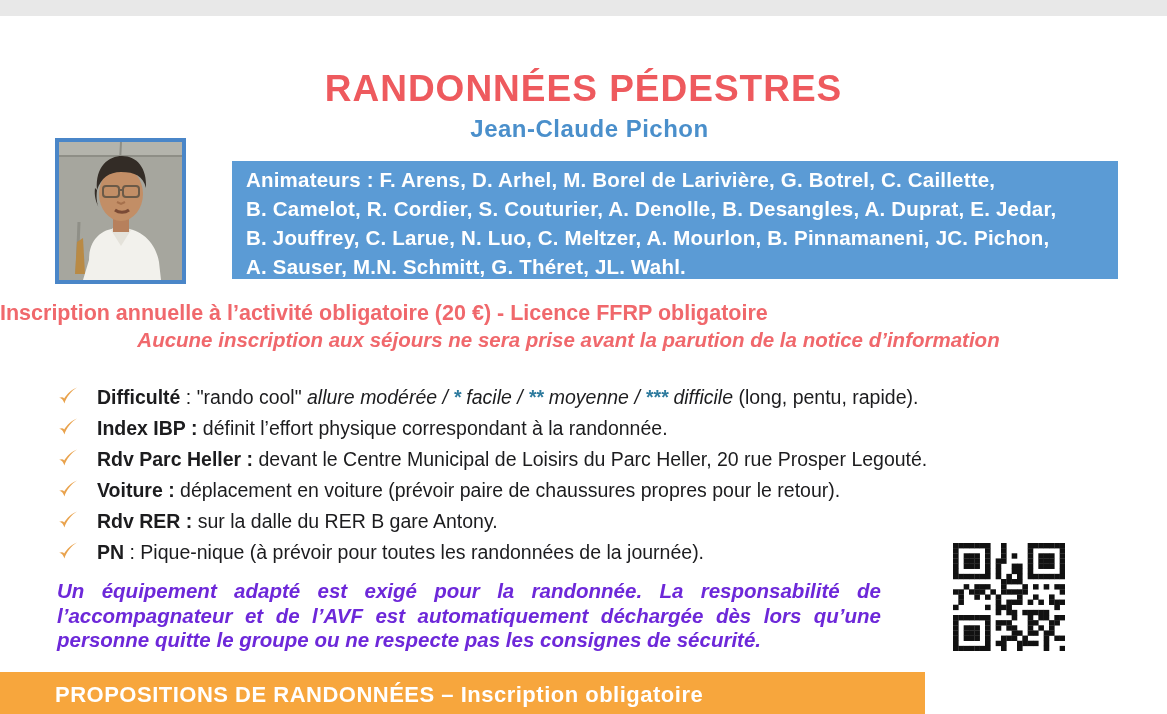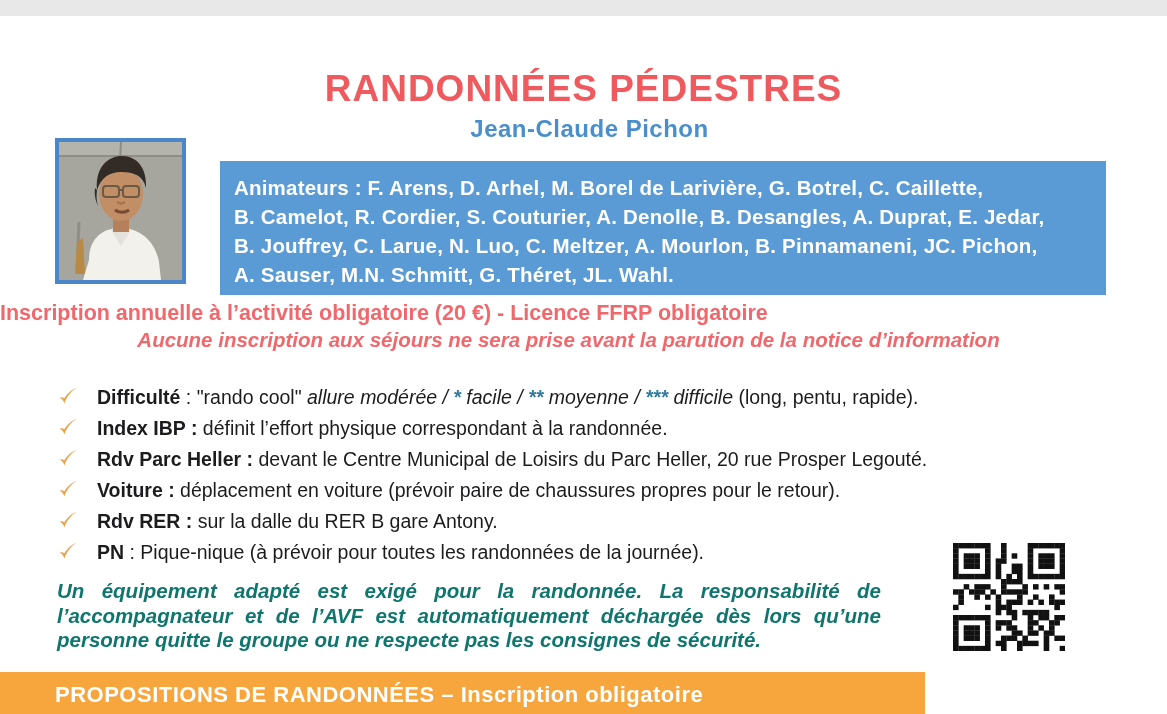--- a/index.html
+++ b/index.html
@@ -25,22 +25,22 @@
   .page-subtitle{
     position:absolute;left:12px;right:0;top:99px;text-align:center;
     font-size:24px;font-weight:700;letter-spacing:0.5px;color:var(--c-subtitle);
   }
   .photo{
     position:absolute;left:55px;top:122px;width:123px;height:138px;
     border:4px solid #4a86c8;background:#a4a49c;
   }
   .photo svg{display:block;width:100%;height:100%;}
   .animators-box{
-    position:absolute;left:220px;top:145px;width:858px;height:110px;
-    background:var(--c-box);color:#fff;padding:12px 14px;
+    position:absolute;left:232px;top:145px;width:858px;height:110px;
+    background:var(--c-box);color:#fff;padding:4px 14px;
     font-size:20.5px;font-weight:600;letter-spacing:0.2px;
   }
   .animators-box .line{line-height:29px;white-space:nowrap;}
   .inscription-1{
     position:absolute;left:0;right:30px;top:285px;text-align:left;
     font-size:21.5px;font-weight:700;color:var(--c-red);white-space:nowrap;
   }
   .inscription-2{
     position:absolute;left:0;right:30px;top:312px;text-align:center;
     font-size:20.5px;font-weight:700;font-style:italic;color:var(--c-red);white-space:nowrap;
@@ -53,21 +53,21 @@
     display:flex;align-items:flex-start;height:31px;line-height:24px;
     font-size:19.5px;white-space:nowrap;
   }
   .check-icon{width:40px;flex:0 0 40px;padding-top:2px;}
   .seg-b{font-weight:700;}
   .seg-i{font-style:italic;}
   .seg-star{color:var(--c-star);font-style:italic;font-weight:700;}
   .disclaimer{
     position:absolute;left:57px;top:563px;width:824px;
     font-size:20.5px;font-weight:700;font-style:italic;line-height:24.5px;
-    text-align:justify;color:#0f766e;
+    text-align:justify;color:#6d28d9;
   }
   .qr{
     position:absolute;left:953px;top:527px;width:112px;height:108px;background:#fff;
   }
   .qr svg{display:block;width:100%;height:100%;}
   .banner{
     position:absolute;left:0;top:656px;width:870px;height:46px;
     background:var(--c-banner);color:#fff;display:flex;align-items:center;
     padding-left:55px;font-size:22px;font-weight:700;letter-spacing:0.5px;
     white-space:nowrap;

